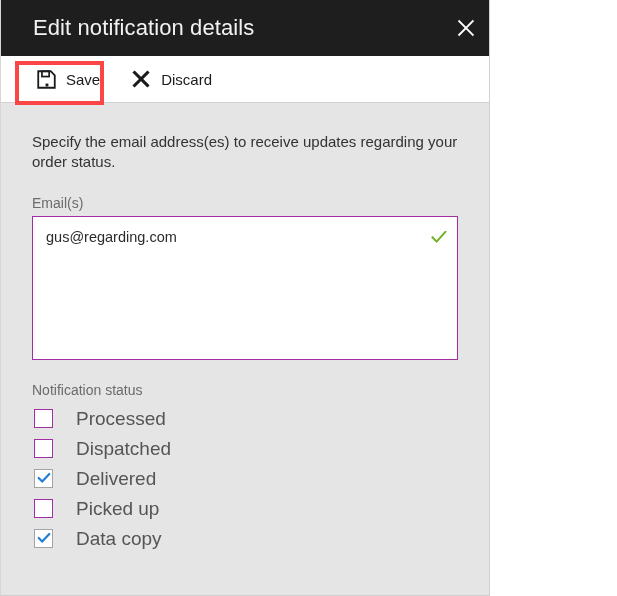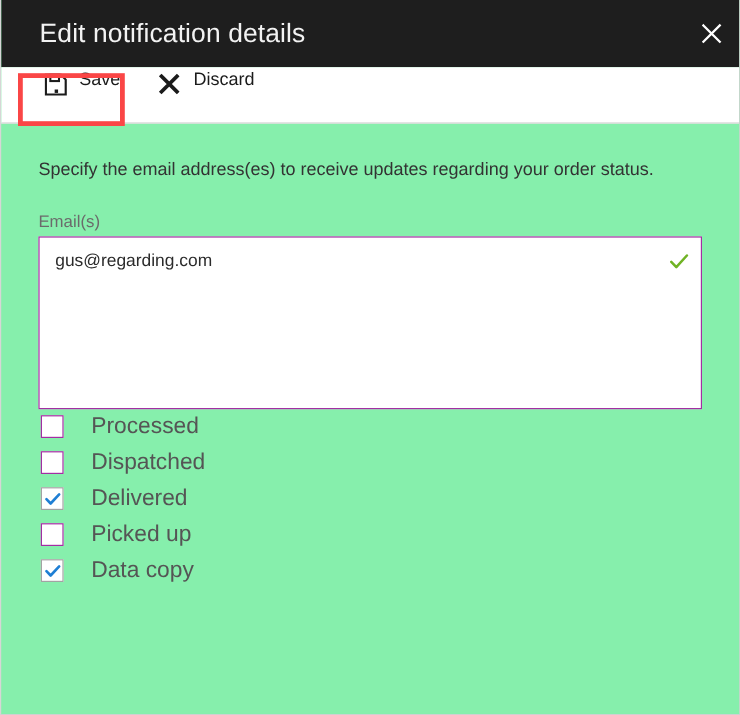--- a/index.html
+++ b/index.html
@@ -7,24 +7,24 @@
     padding: 0;
     background: #ffffff;
   }
   body {
     font-family: "Liberation Sans", sans-serif;
     -webkit-font-smoothing: antialiased;
   }
 
   .blade {
     position: relative;
-    width: 617px;
+    width: 490px;
     height: 596px;
     box-sizing: border-box;
-    background: #86efac;
+    background: #e5e5e5;
     border-left: 1px solid #d6d6d6;
     border-right: 1px solid #d0d0d0;
     border-bottom: 1px solid #d0d0d0;
     overflow: hidden;
   }
 
   
   .blade-header {
     position: relative;
     height: 56px;
@@ -61,20 +61,21 @@
     height: 47px;
     background: #ffffff;
     border-bottom: 1px solid #d2d2d2;
     display: flex;
     align-items: center;
     padding-left: 28px;
     box-sizing: border-box;
   }
   .cmd {
     display: flex;
+    align-items: center;
     height: 40px;
     padding: 0 14px 0 6px;
     margin-right: 10px;
     cursor: pointer;
     background: transparent;
     border: none;
     font-family: "Liberation Sans", sans-serif;
   }
   .cmd .cmd-icon {
     display: inline-flex;
@@ -232,20 +233,21 @@
 
     <div class="email-box">
       <div class="email-value">gus@regarding.com</div>
       <span class="valid-check">
         <svg width="18" height="18" viewBox="0 0 18 18" aria-hidden="true">
           <path d="M2.4 9.2 L6.6 13.6 L15.4 3.9" fill="none" stroke="#70b325" stroke-width="2.1" stroke-linecap="round" stroke-linejoin="round"></path>
         </svg>
       </span>
     </div>
 
+    <div class="group-label">Notification status</div>
 
     <div class="checklist">
 
       <label class="check-row">
         <span class="cb state-default"></span>
         <span class="check-label">Processed</span>
       </label>
 
       <label class="check-row">
         <span class="cb state-default"></span>

